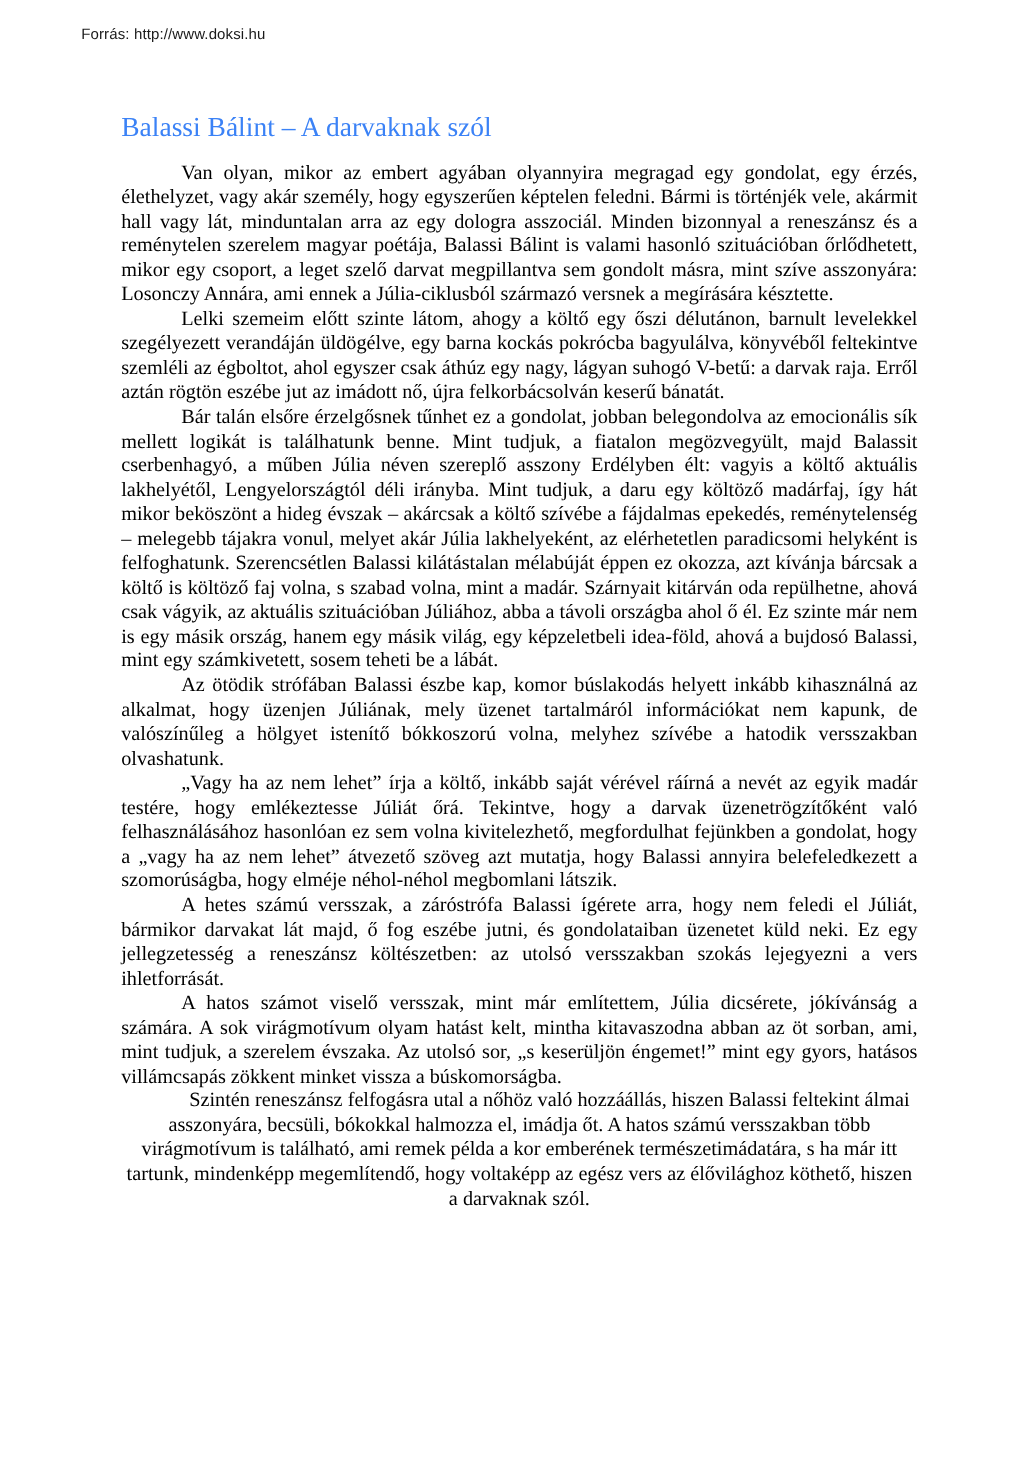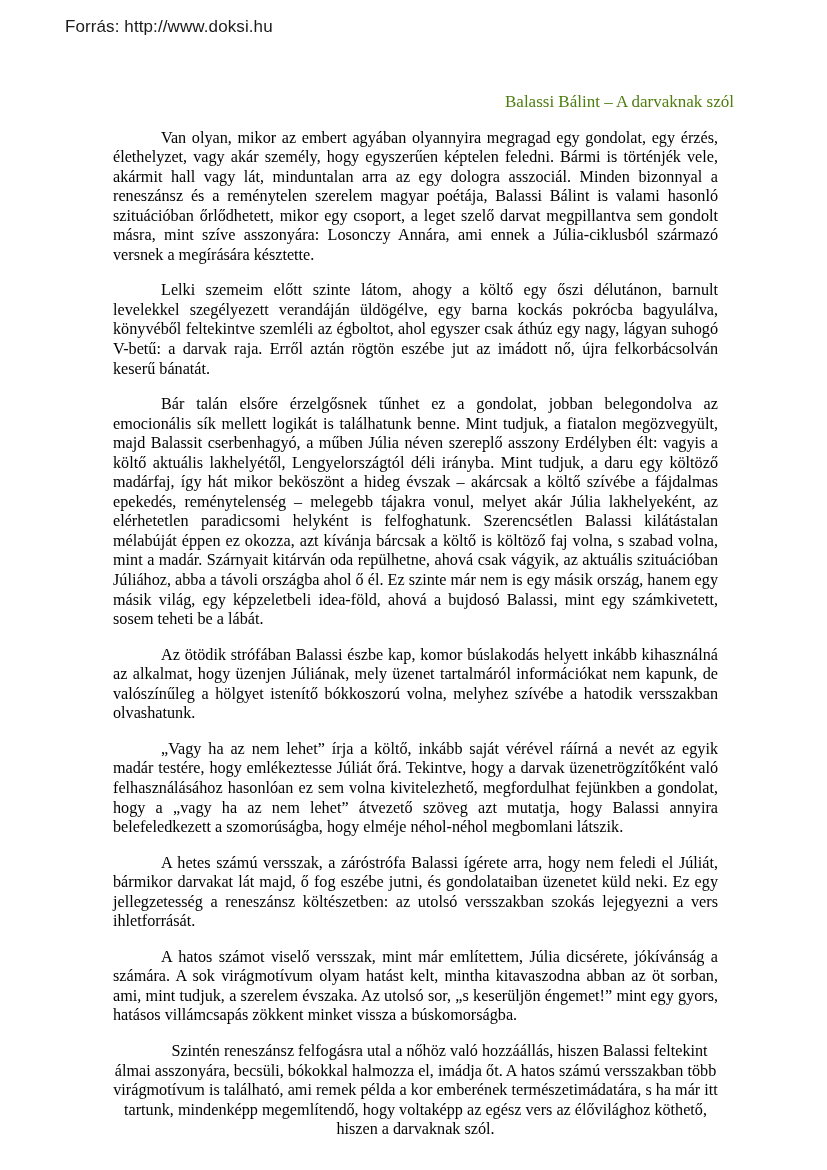--- a/index.html
+++ b/index.html
@@ -13,50 +13,50 @@
     height: 1170px;
     background: #ffffff;
     overflow: hidden;
     box-sizing: border-box;
   }
   .source-header {
     position: absolute;
     left: 21px;
     top: 20px;
     font-family: "Liberation Sans", sans-serif;
-    font-size: 17px;
+    font-size: 12px;
     line-height: 14px;
     color: #1a1a1a;
     letter-spacing: 0.1px;
     white-space: nowrap;
     padding-left: 44px;
   }
   .doc-body {
     position: absolute;
     left: 97px;
     top: 92px;
     width: 637px;
     font-family: "Liberation Serif", "DejaVu Serif", serif;
     font-size: 16.2px;
     line-height: 19.55px;
     color: #000000;
     text-align: justify;
     text-justify: inter-word;
   }
   .doc-title {
-    text-align: right;
+    text-align: left;
     font-family: "Liberation Serif", "DejaVu Serif", serif;
-    font-size: 17px;
+    font-size: 22px;
     line-height: 19.55px;
     margin: 0 0 17px 0;
     font-weight: normal;
-    color: #4d7c0f;
+    color: #3b82f6;
   }
   .para {
-    margin: 16px;
+    margin: 0;
     text-indent: 48px;
     text-align: justify;
     text-justify: inter-word;
     hyphens: none;
     -webkit-hyphens: none;
   }
   .para:last-child {
     text-align: center;
   }
 </style>

